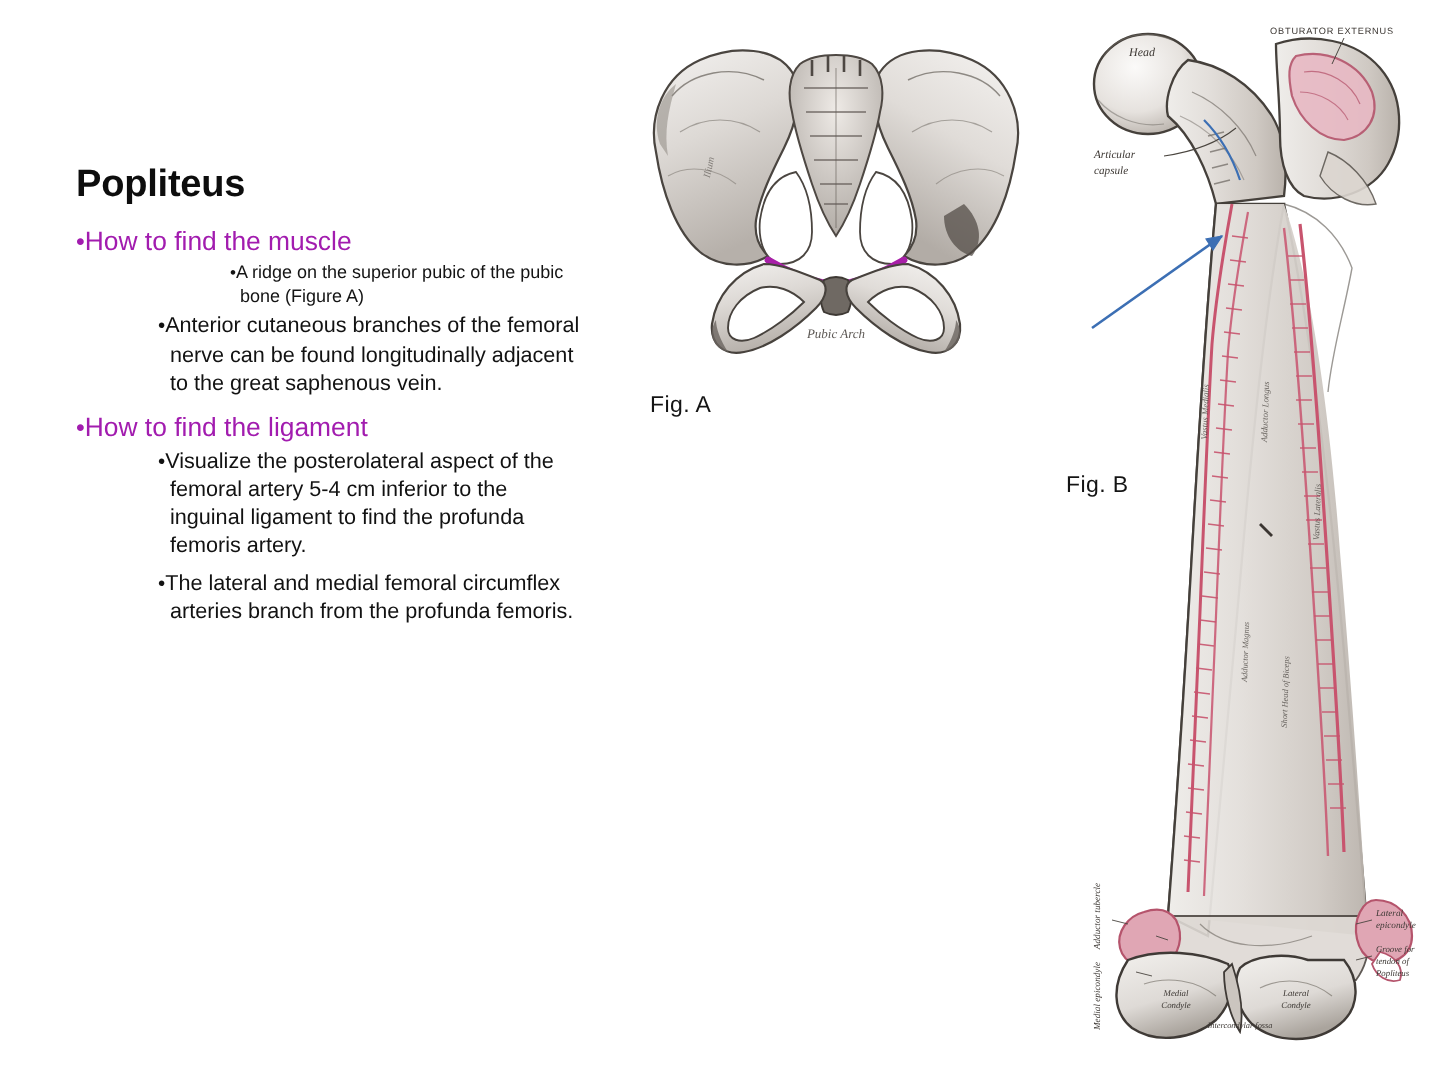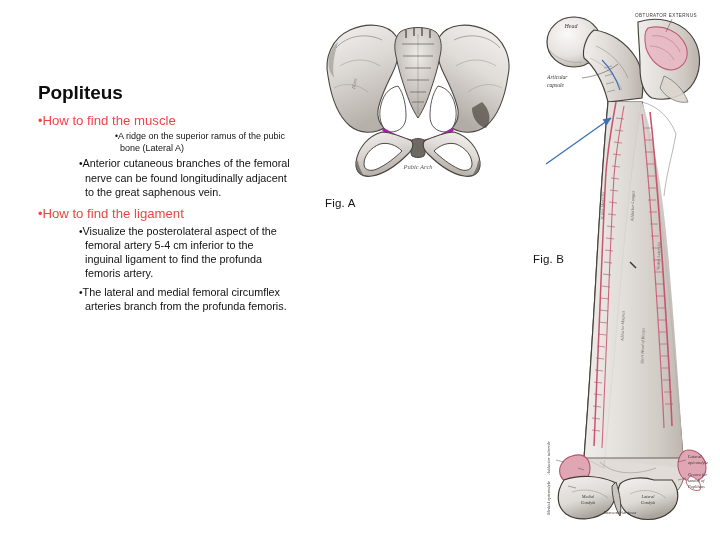--- a/index.html
+++ b/index.html
@@ -7,54 +7,54 @@
        font-family:"Liberation Sans",sans-serif;color:#000;}
 
   #slide{position:absolute;left:0;top:0;width:720px;height:540px;background:#fff;}
 
   
   #textcol{position:absolute;left:38px;top:82px;width:252px;}
 
   #slide-title{font-size:19px;font-weight:bold;letter-spacing:-0.1px;
                line-height:1.18;color:#0d0d0d;margin:0 0 9px 0;}
 
-  .lvl1{font-size:13.2px;line-height:1.27;color:#ef4444;
+  .lvl1{font-size:13.2px;line-height:1.27;color:#a21caf;
         margin:0 0 1px 0;padding-left:8px;text-indent:-8px;}
   .lvl2{font-size:10.8px;line-height:1.31;color:#121212;
         margin:0 0 1px 0;padding-left:47px;text-indent:-6px;}
   .lvl3{font-size:9.0px;line-height:1.32;color:#141414;
         margin:0 0 1px 0;padding-left:82px;text-indent:-5px;}
   .gap-sm{margin-top:4px;}
   .gap-md{margin-top:7px;}
   .bullet{font-size:0.95em;}
 
   
   .figlabel{position:absolute;font-size:11.5px;color:#141414;
             letter-spacing:0.2px;line-height:1;}
   #figA-label{left:325px;top:198px;}
-  #figB-label{left:533px;top:254px;}
+  #figB-label{left:533px;top:238px;}
 
   
   #pelvis-fig{position:absolute;left:322px;top:14px;width:192px;height:170px;}
   #femur-fig{position:absolute;left:538px;top:6px;width:182px;height:516px;}
   #pelvis-fig svg,#femur-fig svg{display:block;width:100%;height:100%;}
 </style>
 </head>
 <body>
 
 <div id="slide">
 
   <div id="textcol">
 
     <div id="slide-title">Popliteus</div>
 
     <p class="lvl1"><span class="bullet">•</span><span>How to find the muscle</span></p>
 
 
-    <p class="lvl3"><span class="bullet">•</span><span>A ridge on the superior ramus of the pubic bone (Lateral A)</span></p>
+    <p class="lvl3"><span class="bullet">•</span><span>A ridge on the superior pubic of the pubic bone (Figure A)</span></p>
 
 
 
     <p class="lvl2"><span class="bullet">•</span><span>Anterior cutaneous branches of the femoral nerve can be found longitudinally adjacent to the great saphenous vein.</span></p>
 
     <p class="lvl1 gap-md"><span class="bullet">•</span><span>How to find the ligament</span></p>
 
     <p class="lvl2"><span class="bullet">•</span><span>Visualize the posterolateral aspect of the femoral artery 5-4 cm inferior to the inguinal ligament to find the profunda femoris artery.</span></p>
 
     <p class="lvl2 gap-sm"><span class="bullet">•</span><span>The lateral and medial femoral circumflex arteries branch from the profunda femoris.</span></p>

